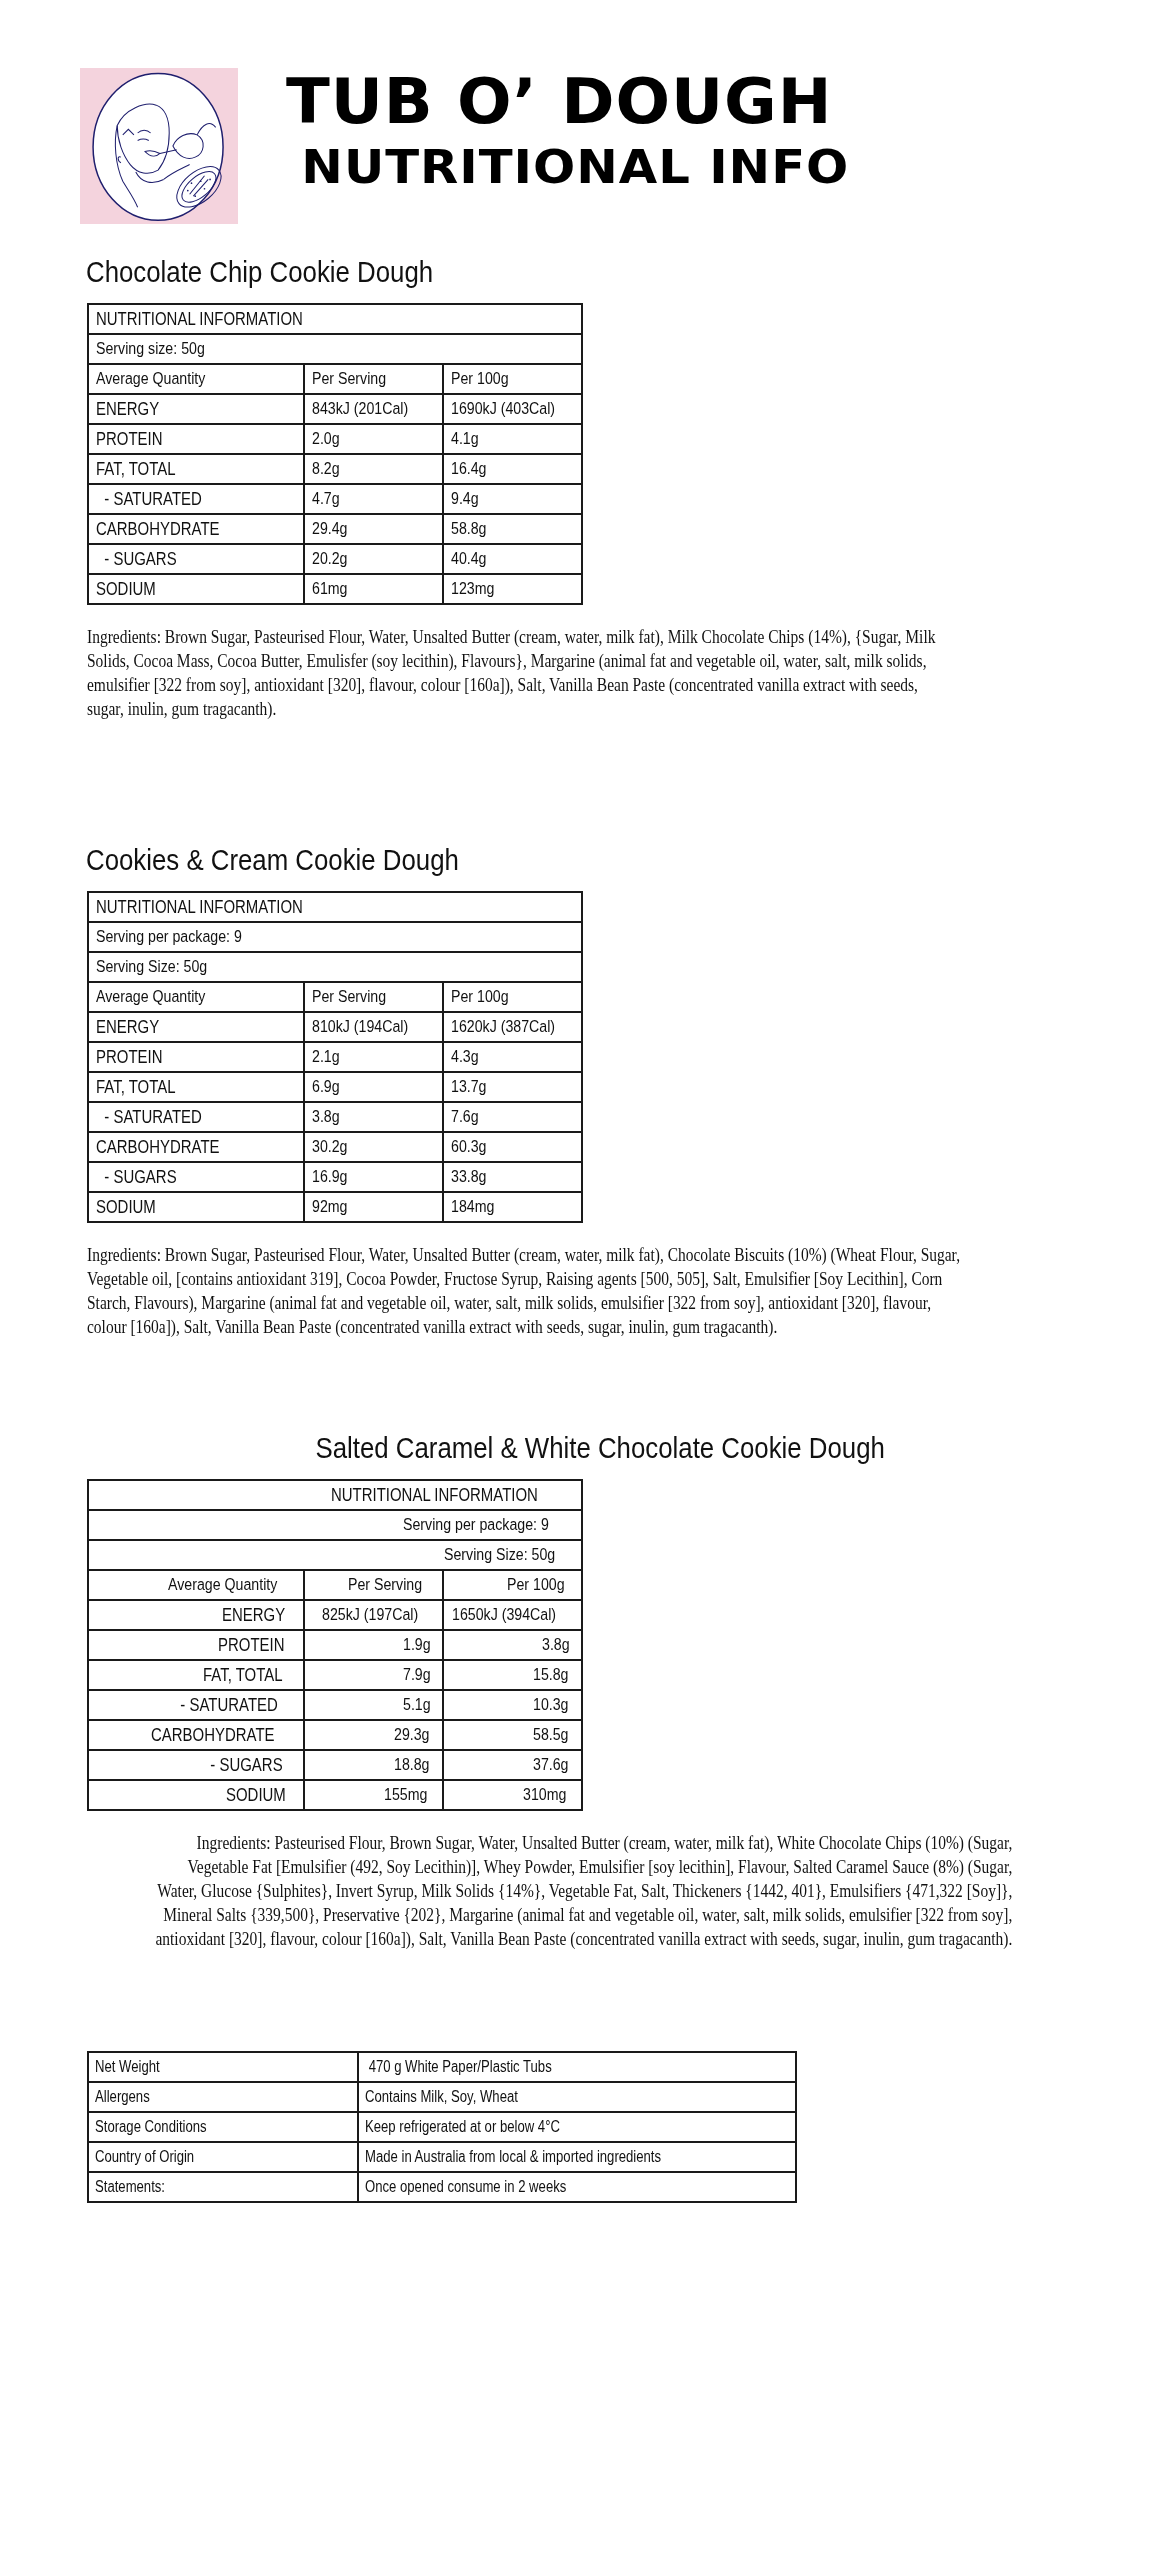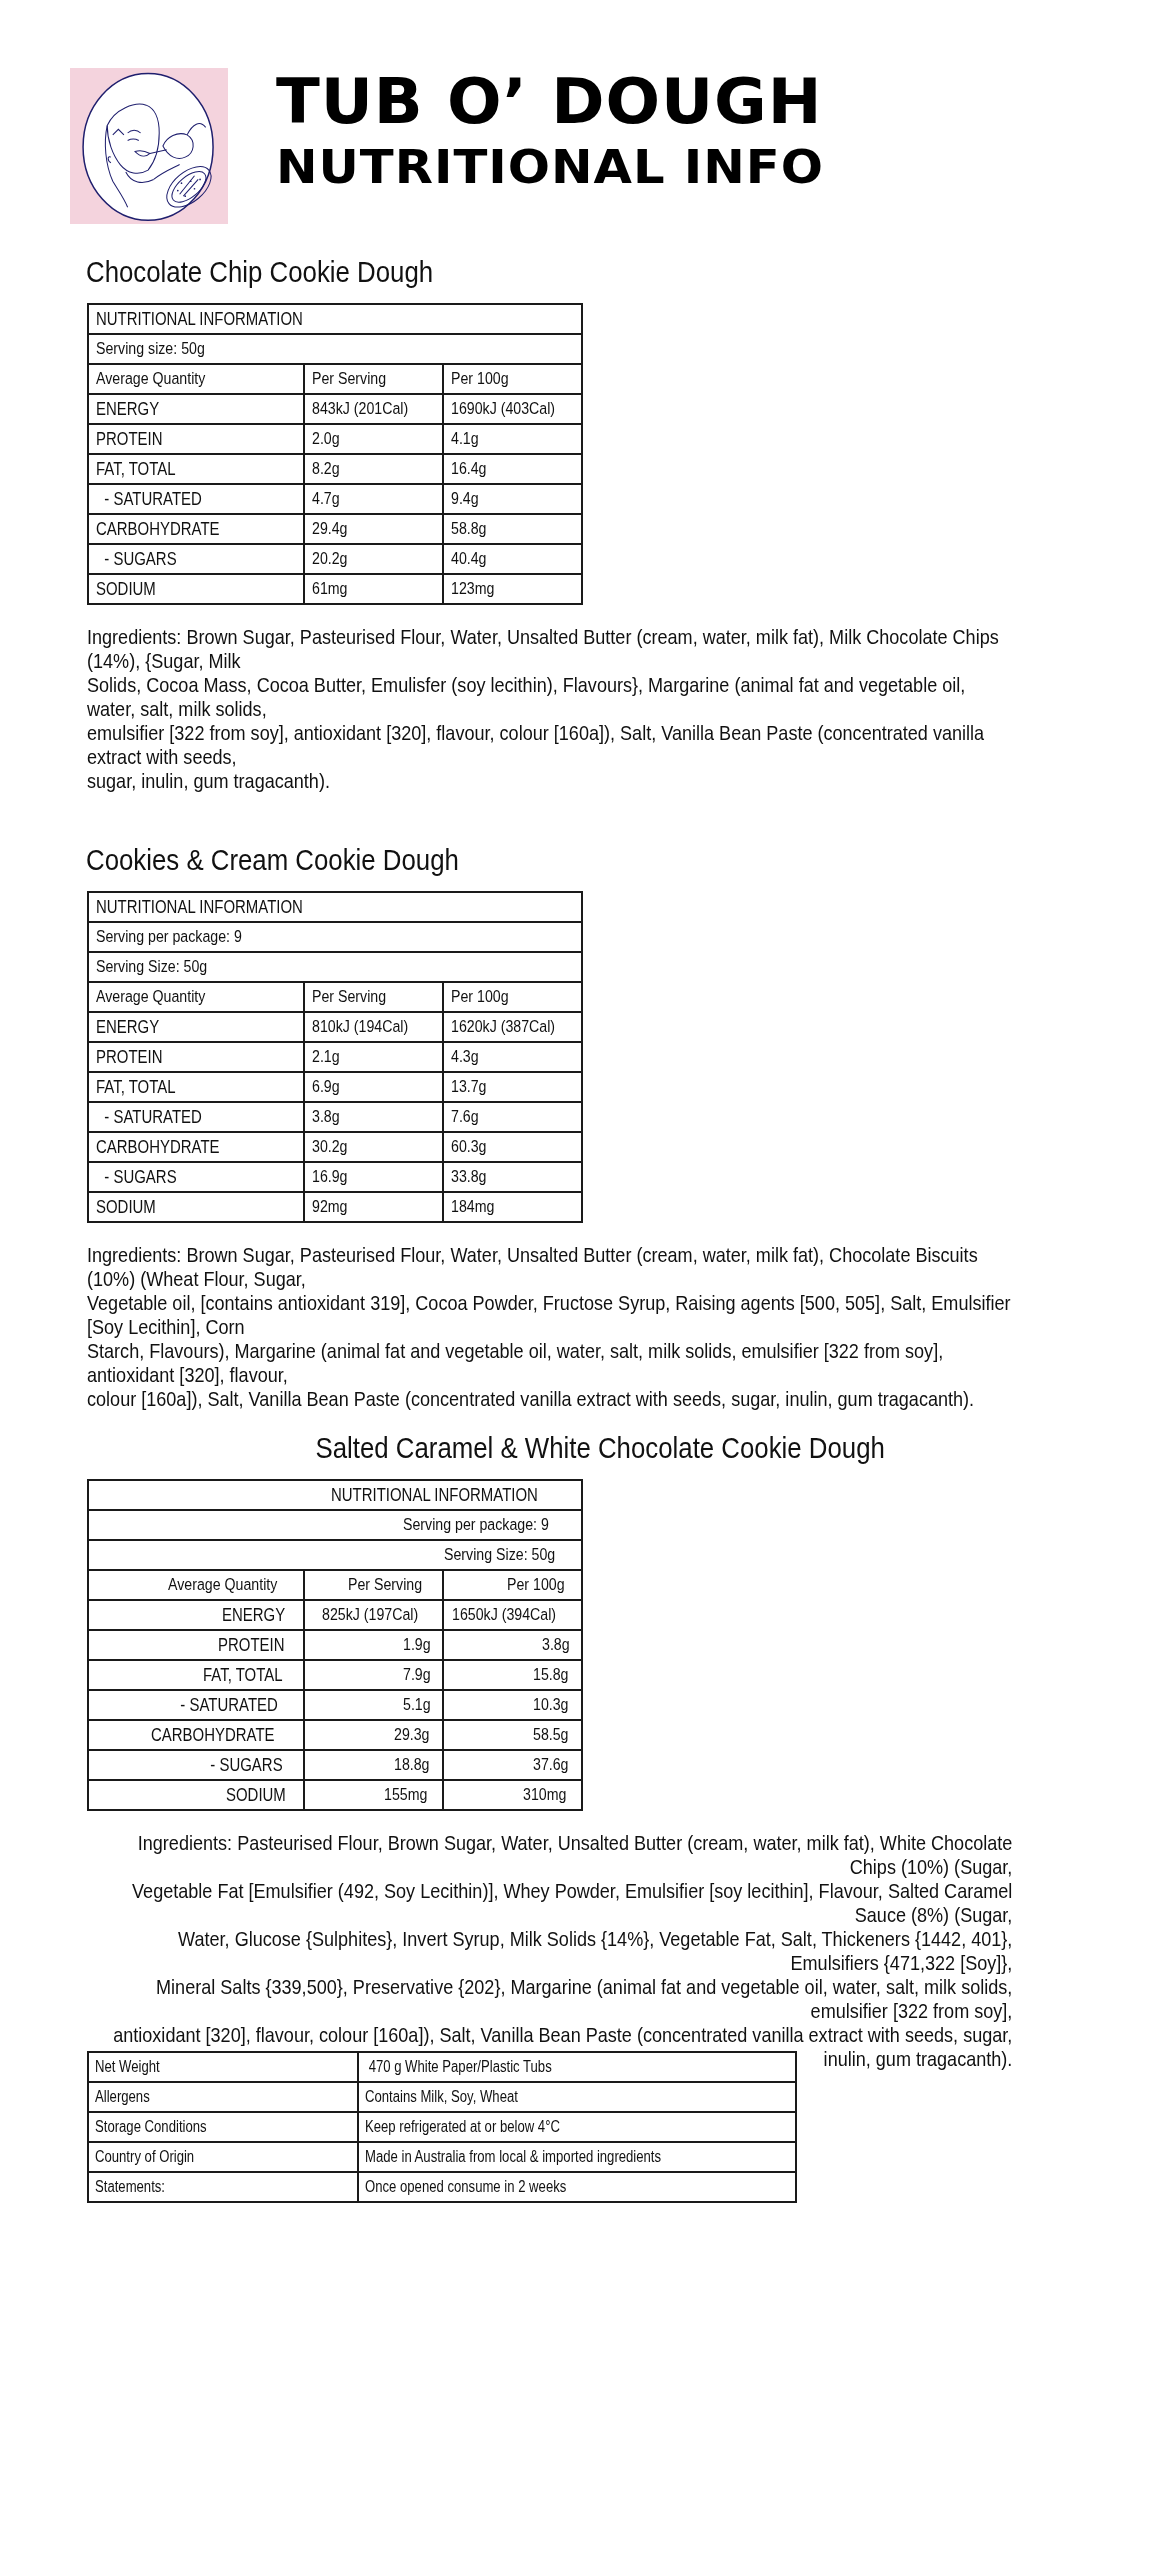--- a/index.html
+++ b/index.html
@@ -1,21 +1,21 @@
 <!DOCTYPE html>
 <html style="font-size:15px"><head>
   <meta charset="utf-8">
   <style>
     html, body { margin: 0; padding: 0; background: #ffffff; }
     body {
       width: 1152px; height: 2576px; position: relative; overflow: hidden;
       font-family: "Liberation Sans Narrow", "Liberation Sans", sans-serif;
       color: #111111;
     }
-    .header { position: absolute; left: 70px; top: 68px; width: 835px; height: 158px; }
+    .header { position: absolute; left: 80px; top: 68px; width: 835px; height: 158px; text-align: center; }
     .logo {
       position: absolute; left: 0; top: 0; width: 158px; height: 156px;
       background: #f4d3dd;
     }
     .logo svg { width: 158px; height: 156px; display: block; }
     .brand { position: absolute; left: 206px; top: 0; }
     .brand .l1, .brand .l2 {
       font-family: "DejaVu Sans", sans-serif; font-weight: 900; color: #000;
       letter-spacing: 0.9px; white-space: nowrap; line-height: 1;
     }
@@ -35,21 +35,21 @@
       border: 2.3px solid #1a1a1a; height: 28px; padding: 0 6.5px;
       font-size: 16.7px; vertical-align: middle; white-space: nowrap; overflow: hidden;
     }
     table.nip td .t { display: inline-block; transform: scaleX(0.85); transform-origin: left; }
     table.nip col.c1 { width: 216px; }
     table.nip col.c2 { width: 139px; }
     table.nip col.c3 { width: 139px; }
     .upper { font-size: 17.6px; }
 
     .ingredients {
-      margin-top: 20.4px; width: 928px; font-size: 21px; line-height: 24px;
+      margin-top: 20.4px; width: 928px; font-size: 18px; line-height: 24px; font-family: Liberation Serif, serif;
     }
     .ingredients .t { display: block; transform: scaleX(0.86); transform-origin: left; width: 1076px; }
 
     table.info {
       position: absolute; left: 87px; top: 2051px; width: 708px;
       border-collapse: collapse; table-layout: fixed;
     }
     table.info col.k { width: 270px; }
     table.info col.v { width: 438px; }
     table.info td {

